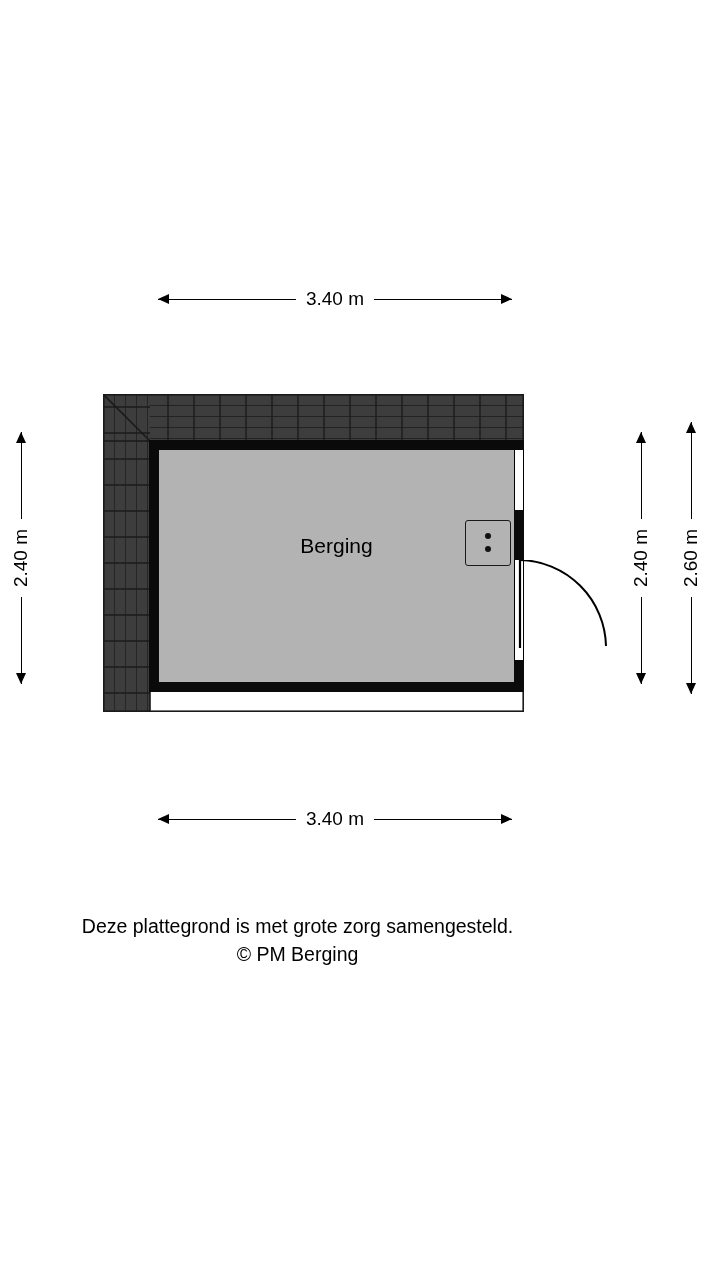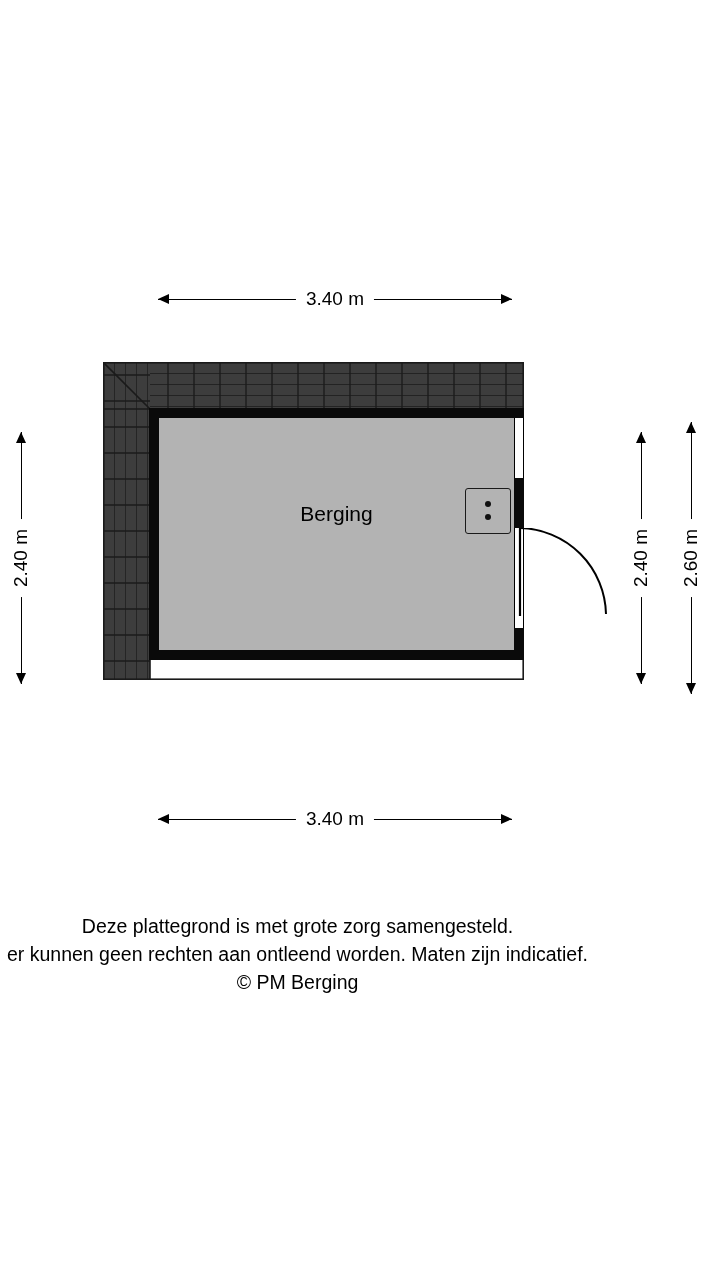--- a/index.html
+++ b/index.html
@@ -106,21 +106,21 @@
     padding: 0 10px;
     font-size: 19px;
     white-space: nowrap;
     line-height: 22px;
   }
 
   
   .building {
     position: absolute;
     left: 103px;
-    top: 362px;
+    top: 394px;
     width: 421px;
     height: 318px;
     padding-left: 25px;
   }
 
   .roof {
     position: absolute;
     left: 0;
     top: 0;
     width: 421px;
@@ -302,17 +302,16 @@
   <div class="dim dim-h" style="left:158px; top:807px; width:354px; height:24px;">
     <div class="line"></div>
     <div class="arrow-l"></div>
     <div class="arrow-r"></div>
     <div class="dim-label">3.40 m</div>
   </div>
 
 
   <div class="disclaimer">
     <div>Deze plattegrond is met grote zorg samengesteld.</div>
-    <div>er kunnen geen rechten aan ontleend worden. Maten zijn indicatief.</div>
     <div>© PM Berging</div>
   </div>
 
 </div>
 
 </body></html>

